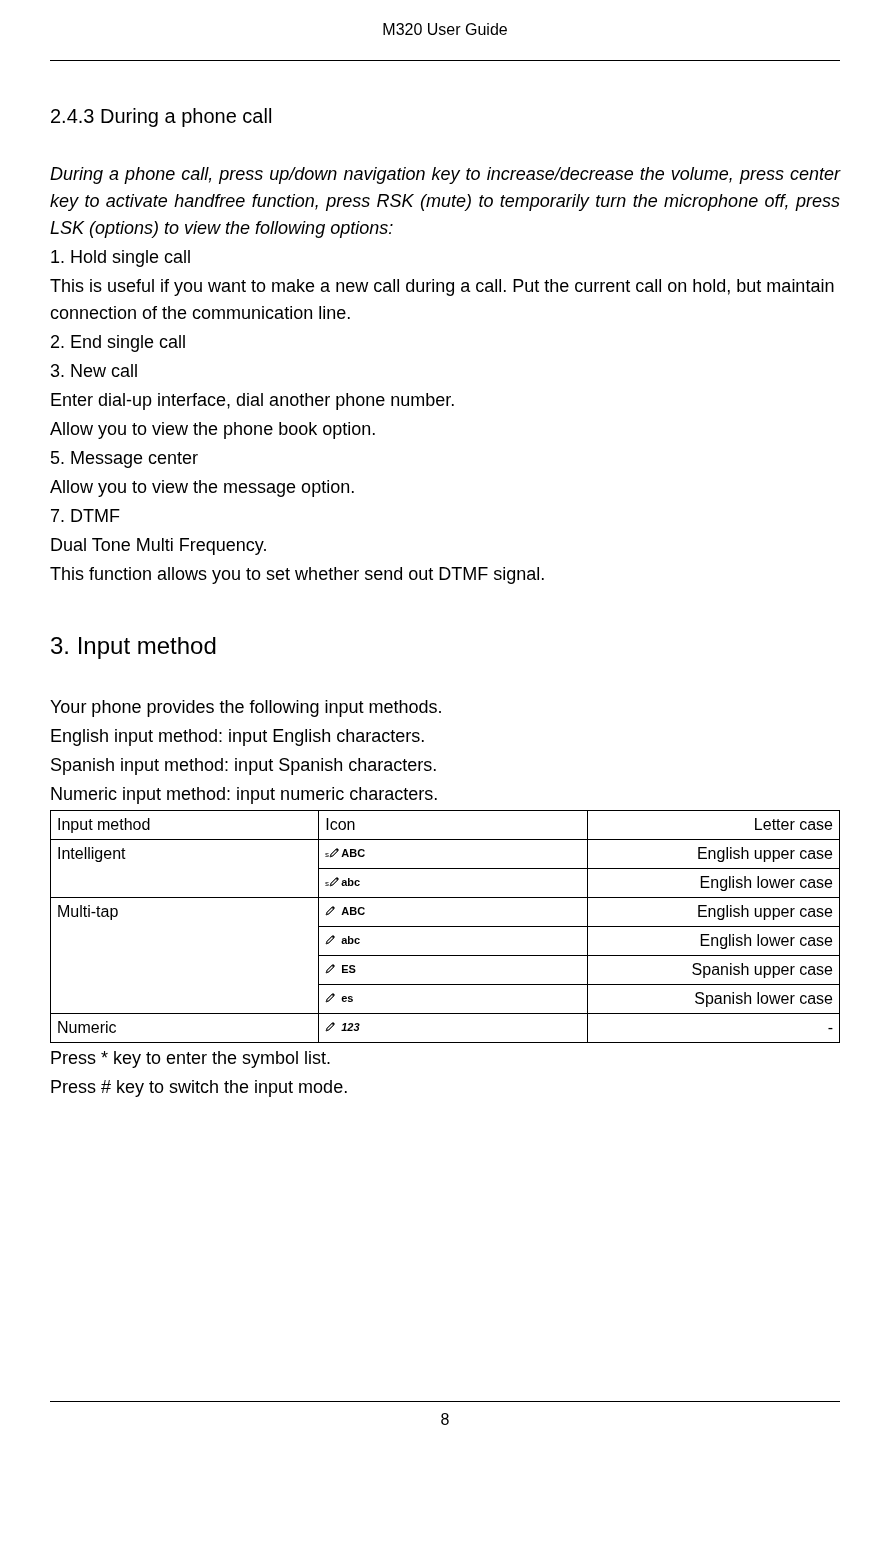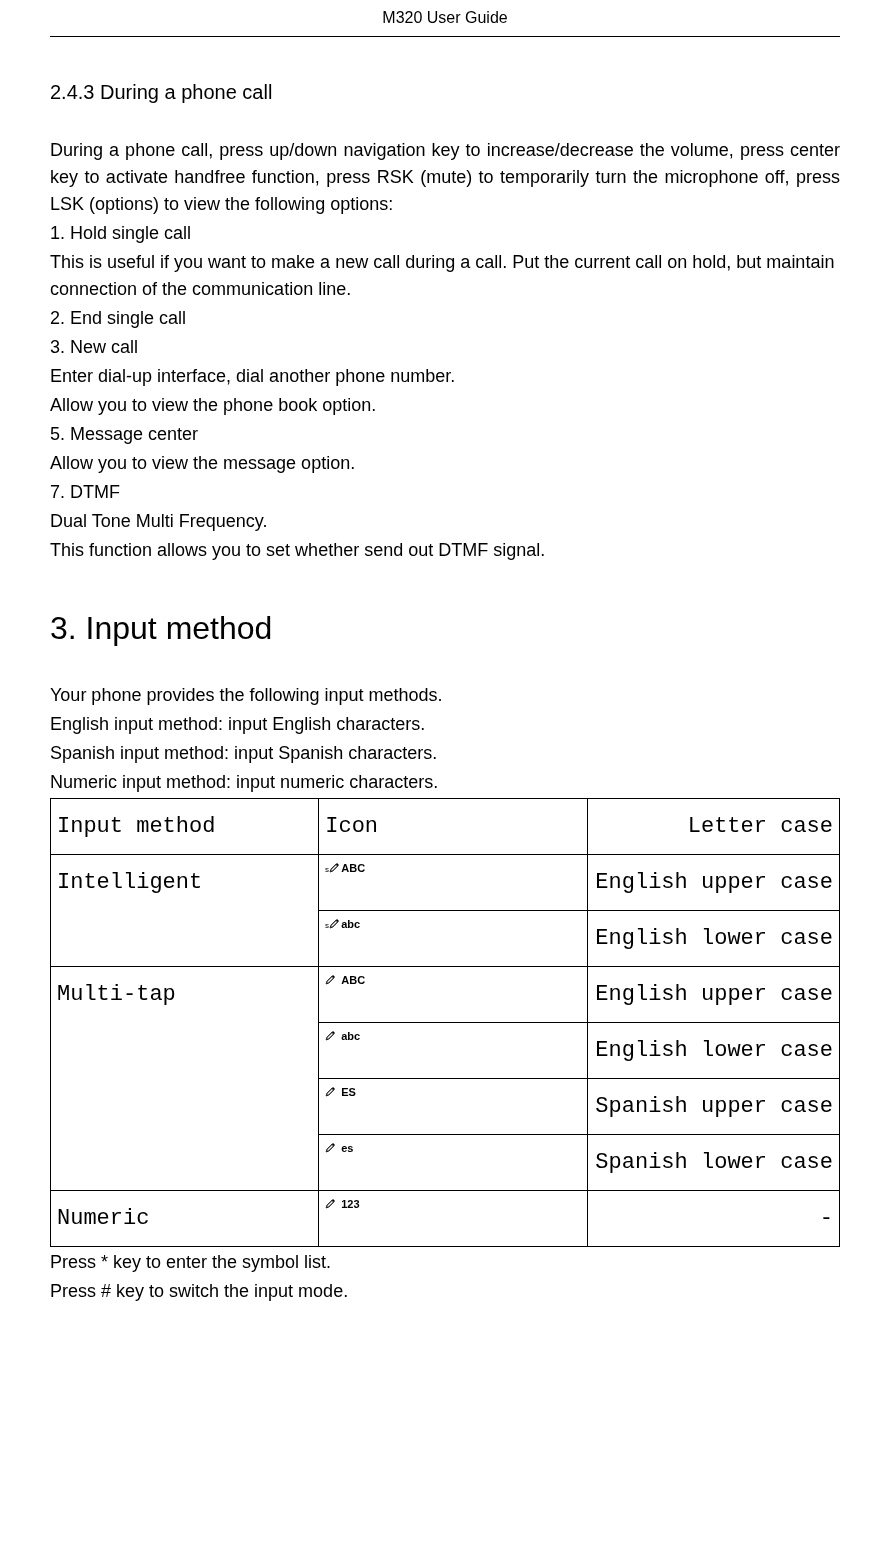--- a/index.html
+++ b/index.html
@@ -13,58 +13,58 @@
       line-height: 1.5;
       color: #000;
       background: #fff;
       width: 890px;
       margin: 0 auto;
       padding: 0 50px 40px 50px;
     }
     .header {
       text-align: center;
       font-size: 16px;
-      padding: 6px 0;
+      padding: 18px 0;
       border-bottom: 1.5px solid #000;
       margin-bottom: 40px;
     }
     .section-sub {
       font-size: 20px;
       margin-bottom: 30px;
     }
     .intro {
       text-align: justify;
       margin-bottom: 2px;
+      font-style: italic;
     }
     .option-item {
       margin-bottom: 2px;
     }
     .option-desc {
       margin-bottom: 2px;
     }
     .section-main {
-      font-size: 32px;
+      font-size: 24px;
       margin-top: 40px;
       margin-bottom: 30px;
     }
     .body-text {
       margin-bottom: 2px;
     }
     table {
       border-collapse: collapse;
       width: 100%;
       margin-top: 2px;
       margin-bottom: 2px;
     }
     td {
       border: 1px solid #000;
-      padding: 11px 6px;
+      padding: 2px 6px;
       vertical-align: top;
-      font-size: 22px;
-      font-family: Liberation Mono, monospace;
+      font-size: 16px;
     }
     td.col1 { width: 34%; }
     td.col2 { width: 34%; }
     td.col3 { width: 32%; text-align: right; }
     .icon-cell {
       font-size: 11px;
       font-family: Arial, sans-serif;
       padding: 4px 6px;
     }
     .pencil-icon {
@@ -178,21 +178,21 @@
           </svg><span style="font-weight:bold;vertical-align:middle;">es</span></td>
         <td class="col3">Spanish lower case</td>
       </tr>
       <tr>
         <td class="col1" rowspan="1">Numeric</td>
         <td class="col2 icon-cell"><svg class="pencil-icon" width="14" height="12" viewBox="0 0 14 12">
             <g transform="translate(1,1)">
               <path d="M0 9 L1 6 L6 1 L8 3 L3 8 L0 9 Z M1.2 6.5 L6 1.7 L7.3 3 L2.5 7.8 L0.8 8.5 Z" fill="none" stroke="#000" stroke-width="0.7"></path>
               <path d="M6 1 L7 0 L9 2 L8 3 Z" fill="#000"></path>
             </g>
-          </svg><span style="font-weight:bold;vertical-align:middle;">123</span></td>
+          </svg><span style="font-weight:bold;vertical-align:middle;font-style:italic;">123</span></td>
         <td class="col3">-</td>
       </tr>
     </tbody>
 </table>
 
 <div class="body-text">Press * key to enter the symbol list.</div>
 <div class="body-text">Press # key to switch the input mode.</div>
 
 <div class="footer">
   <span>8</span>

